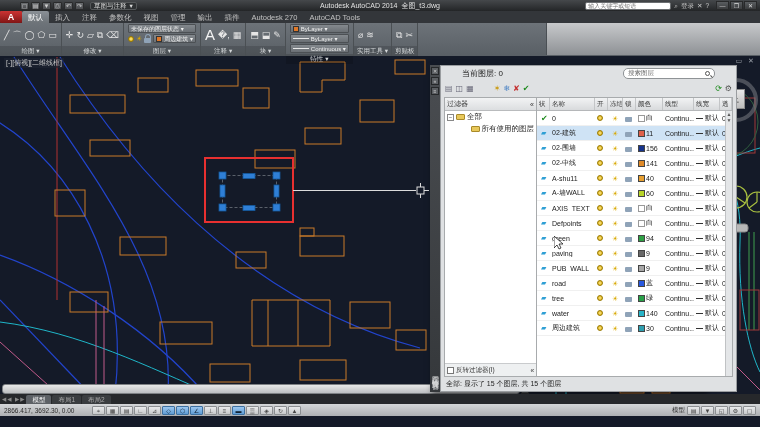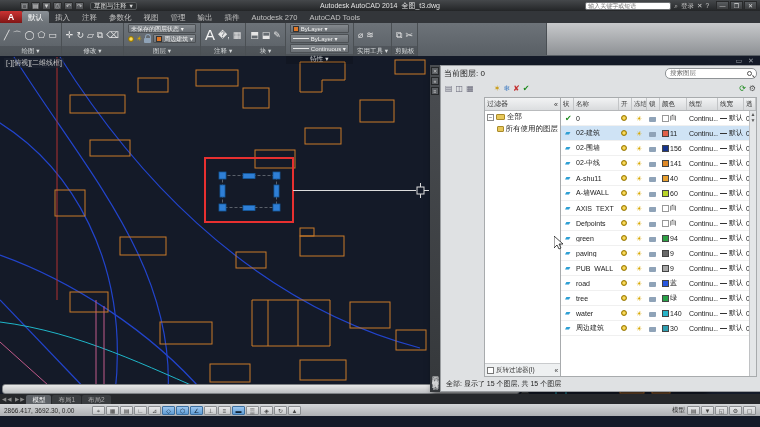--- a/index.html
+++ b/index.html
@@ -43,32 +43,32 @@
   .viewcube{position:absolute;left:714px;top:78px;z-index:2;width:44px;height:44px;}
   .vc-ring{position:absolute;left:0;top:0;width:44px;height:44px;border:4px solid rgba(120,124,130,.55);border-radius:50%;}
   .vc-face{position:absolute;left:11px;top:11px;width:20px;height:20px;background:linear-gradient(#e8e8e8,#bdbdbd);border:1px solid #8a8a8a;color:#444;font-size:8px;text-align:center;line-height:20px;}
 
   
   .palette{position:absolute;left:430px;top:65px;width:276px;height:327px;z-index:3;display:flex;box-shadow:2px 3px 6px rgba(0,0,0,.5);}
   .pal-strip{width:11px;background:linear-gradient(#4a4d51,#35383b);display:flex;flex-direction:column;align-items:center;padding-top:2px;gap:2px;}
   .pal-strip .sic{width:8px;height:8px;background:#5b5e62;border:1px solid #26282a;color:#ccc;font-size:5px;line-height:7px;text-align:center;}
   .pal-vtitle{writing-mode:vertical-rl;color:#d8d8d8;font-size:7px;letter-spacing:1px;margin-top:auto;margin-bottom:14px;}
   .pal-main{flex:1;background:#dfe1e3;border:1px solid #9a9da0;display:flex;flex-direction:column;}
-  .pal-title{height:15px;display:flex;align-items:center;padding:0 3px;gap:3px;}
+  .pal-title{height:15px;display:flex;align-items:center;padding:0 21px;gap:3px;}
   .pal-title .t{font-size:8px;color:#222;}
   .pal-search{margin-left:auto;width:92px;height:11px;background:#fff;border:1px solid #8f9396;border-radius:5px;font-size:6.5px;color:#666;padding:0 4px;display:flex;align-items:center;}
   .mag{width:5px;height:5px;border:1px solid #555;border-radius:50%;position:relative;margin-left:auto;}
   .mag::after{content:"";position:absolute;left:4px;top:4px;width:3px;height:1px;background:#555;transform:rotate(45deg);}
   .pal-toolbar{height:15px;display:flex;align-items:center;gap:3px;padding:0 4px;}
   .tbic{font-size:8px;line-height:10px;}
   .pal-content{flex:1;display:flex;margin:1px 3px 0 3px;min-height:0;}
-  .tree{width:77px;background:#fff;border:1px solid #a8abad;display:flex;flex-direction:column;font-size:7.5px;color:#222;margin-left:40px;}
+  .tree{width:93px;background:#fff;border:1px solid #a8abad;display:flex;flex-direction:column;font-size:7.5px;color:#222;}
   .tree-h{height:13px;background:linear-gradient(#f2f3f4,#dcdee0);border-bottom:1px solid #b9bbbd;display:flex;align-items:center;padding:0 2px;font-size:7px;color:#333;}
   .tree-row{display:flex;align-items:center;gap:2px;padding:1px 2px;white-space:nowrap;overflow:hidden;}
-  .tree-row.child{padding-left:12px;}
+  .tree-row.child{padding-left:26px;}
   .expander{width:7px;height:7px;border:1px solid #888;font-size:6px;line-height:5px;text-align:center;color:#444;background:#fff;}
   .folder{width:9px;height:6px;background:#e8c85a;border:1px solid #a98a2a;border-radius:1px;}
   .invert{margin-top:auto;height:13px;border-top:1px solid #c9cbcd;display:flex;align-items:center;gap:2px;padding:0 2px;font-size:6.5px;color:#333;background:#eef0f1;white-space:nowrap;overflow:hidden;}
   .cb{width:7px;height:7px;border:1px solid #777;background:#fff;}
   .grid{flex:1;background:#fff;border:1px solid #a8abad;border-left:none;display:flex;flex-direction:column;overflow:hidden;position:relative;}
   .gh{display:flex;height:13px;background:linear-gradient(#f2f3f4,#d8dadc);border-bottom:1px solid #b5b7b9;font-size:6.5px;color:#333;}
   .gh span{border-right:1px solid #c3c5c7;padding:2px 1px 0 2px;white-space:nowrap;overflow:hidden;}
   .grow{display:flex;height:15px;align-items:center;font-size:7px;color:#1a1a1a;border-bottom:1px solid #f0f0f0;}
   .grow.sel{background:#cfe3f5;}
   .grow span{padding:0 1px 0 2px;white-space:nowrap;overflow:hidden;display:flex;align-items:center;gap:1px;}

